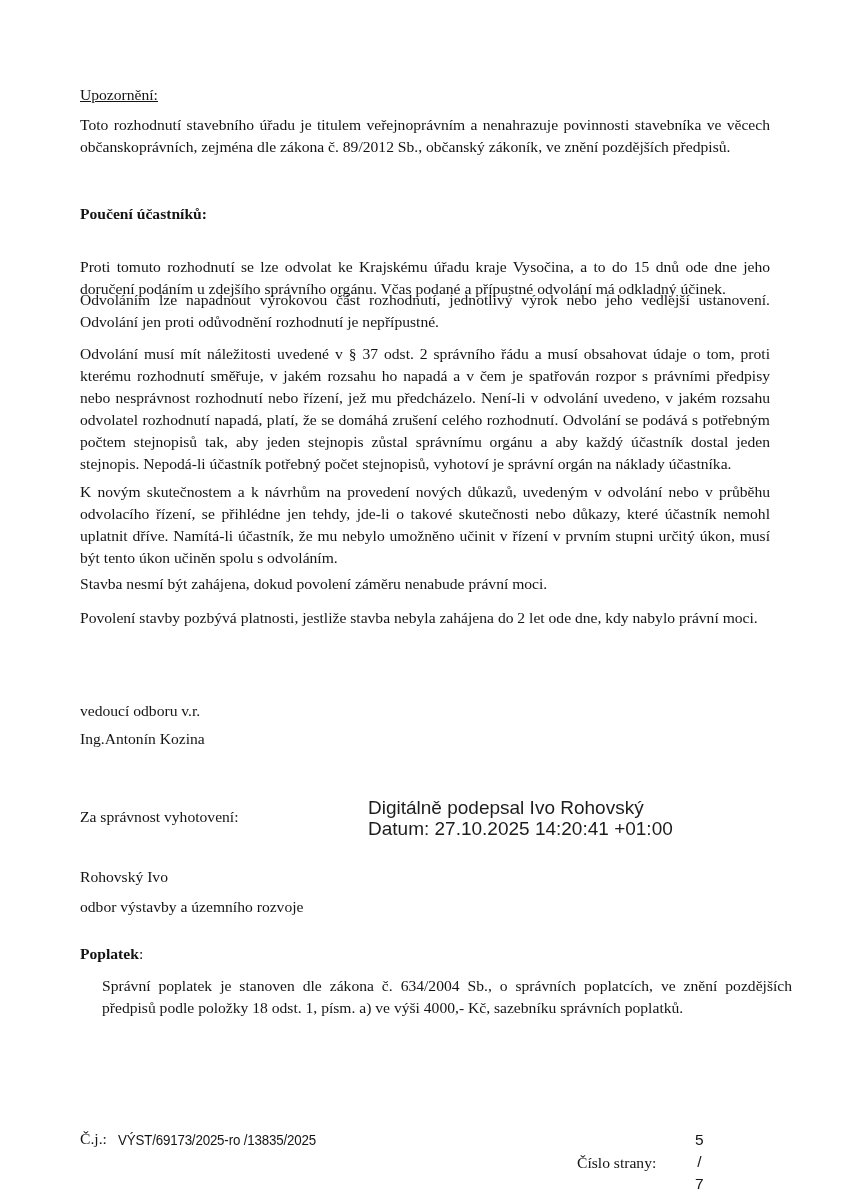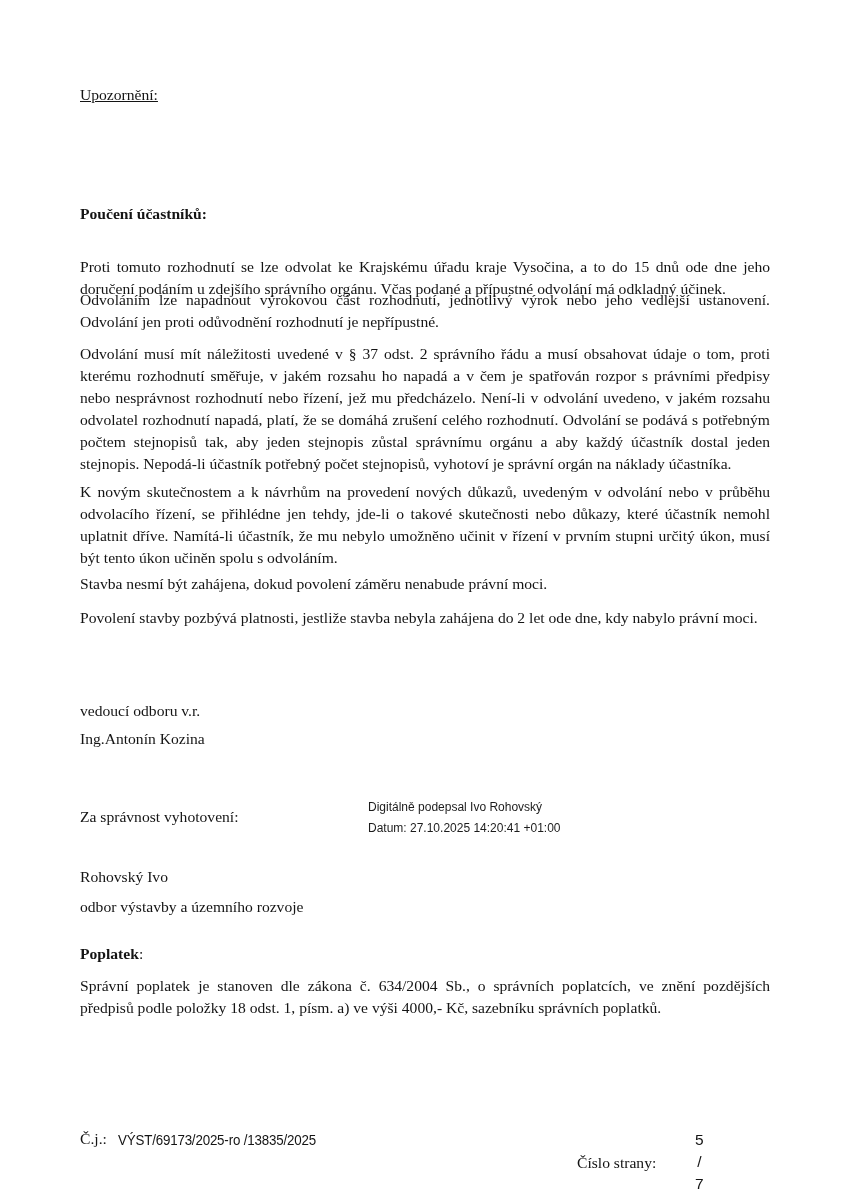--- a/index.html
+++ b/index.html
@@ -16,21 +16,21 @@
   }
   .abs { position: absolute; }
   .body-block { left: 80px; width: 690px; }
   .para { text-align: justify; }
   .underline { text-decoration: underline; }
   .bold { font-weight: bold; }
   .sig-digital {
     left: 368px;
     top: 797px;
     font-family: "Liberation Sans", sans-serif;
-    font-size: 12px;
+    font-size: 19px;
     line-height: 21px;
     color: #1c1c1c;
     white-space: nowrap;
   }
   .footer { top: 1128px; left: 0; width: 676px; height: 26px; }
   .footer-ref-label { left: 80px; top: 0; }
   .footer-ref-number {
     left: 118px; top: 1px;
     font-family: "Liberation Sans", sans-serif;
     font-size: 15.5px;
@@ -51,20 +51,21 @@
   }
   .nowrap { white-space: nowrap; }
 </style>
 </head>
 <body>
 
 <div class="page">
 
   <div class="abs body-block underline" style="top:84px;">Upozornění:</div>
 
+  <div class="abs body-block para" style="top:114px;">Toto rozhodnutí stavebního úřadu je titulem veřejnoprávním a nenahrazuje povinnosti stavebníka ve věcech občanskoprávních, zejména dle zákona č. 89/2012 Sb., občanský zákoník, ve znění pozdějších předpisů.</div>
 
   <div class="abs body-block bold" style="top:203px;">Poučení účastníků:</div>
 
   <div class="abs body-block para" style="top:232px;margin-top:24px;">Proti tomuto rozhodnutí se lze odvolat ke Krajskému úřadu kraje Vysočina, a to do 15 dnů ode dne jeho doručení podáním u zdejšího správního orgánu. Včas podané a přípustné odvolání má odkladný účinek.</div>
 
   <div class="abs body-block para" style="top:289px;">Odvoláním lze napadnout výrokovou část rozhodnutí, jednotlivý výrok nebo jeho vedlejší ustanovení. Odvolání jen proti odůvodnění rozhodnutí je nepřípustné.</div>
 
   <div class="abs body-block para" style="top:343px;">Odvolání musí mít náležitosti uvedené v § 37 odst. 2 správního řádu a musí obsahovat údaje o tom, proti kterému rozhodnutí směřuje, v jakém rozsahu ho napadá a v čem je spatřován rozpor s právními předpisy nebo nesprávnost rozhodnutí nebo řízení, jež mu předcházelo. Není-li v odvolání uvedeno, v jakém rozsahu odvolatel rozhodnutí napadá, platí, že se domáhá zrušení celého rozhodnutí. Odvolání se podává s potřebným počtem stejnopisů tak, aby jeden stejnopis zůstal správnímu orgánu a aby každý účastník dostal jeden stejnopis. Nepodá-li účastník potřebný počet stejnopisů, vyhotoví je správní orgán na náklady účastníka.</div>
 
   <div class="abs body-block para" style="top:481px;">K novým skutečnostem a k návrhům na provedení nových důkazů, uvedeným v odvolání nebo v průběhu odvolacího řízení, se přihlédne jen tehdy, jde-li o takové skutečnosti nebo důkazy, které účastník nemohl uplatnit dříve. Namítá-li účastník, že mu nebylo umožněno učinit v řízení v prvním stupni určitý úkon, musí být tento úkon učiněn spolu s odvoláním.</div>
@@ -85,21 +86,21 @@
   <div class="abs body-block" style="top:806px;">Za správnost vyhotovení:</div>
 
   <div class="abs body-block" style="top:866px;">Rohovský Ivo</div>
 
   <div class="abs body-block" style="top:896px;">odbor výstavby a územního rozvoje</div>
 
   <div class="abs body-block" style="top:943px;">
     <span class="bold">Poplatek</span><span>:</span>
   </div>
 
-  <div class="abs body-block para" style="top:975px;">Správní poplatek je stanoven dle zákona č. 634/2004 Sb., o správních poplatcích, ve znění pozdějších předpisů podle položky 18 odst. 1, písm. a) ve výši 4000,- Kč, sazebníku správních poplatků.</div>
+  <div class="abs body-block para" style="top:975px;margin-left:22px;">Správní poplatek je stanoven dle zákona č. 634/2004 Sb., o správních poplatcích, ve znění pozdějších předpisů podle položky 18 odst. 1, písm. a) ve výši 4000,- Kč, sazebníku správních poplatků.</div>
 
   <div class="abs footer">
     <span class="abs footer-ref-label">Č.j.:</span>
     <span class="abs footer-ref-number">
       <span class="squeeze">VÝST/69173/2025-ro /13835/2025</span>
     </span>
     <span class="abs footer-page-label">Číslo strany:</span>
     <span class="abs footer-page-number">5 / 7</span>
   </div>
 

